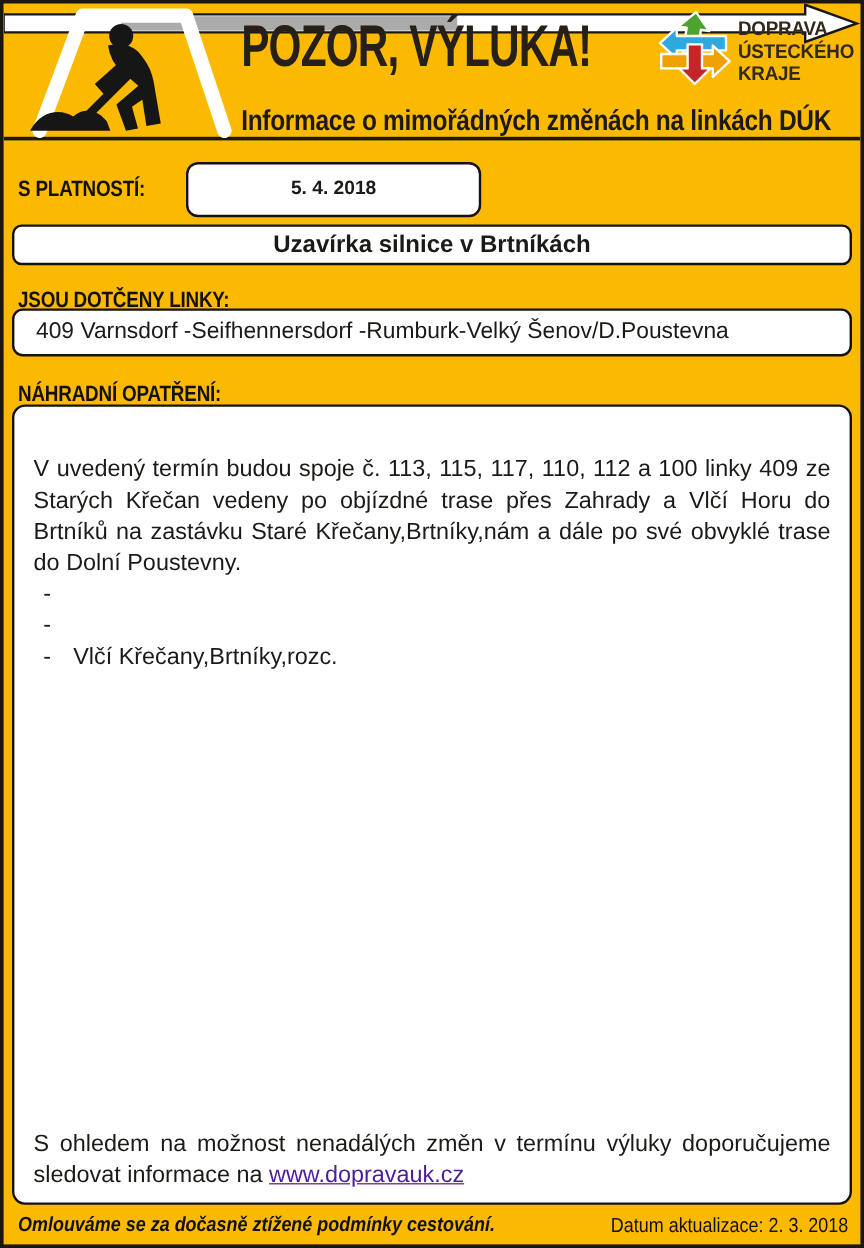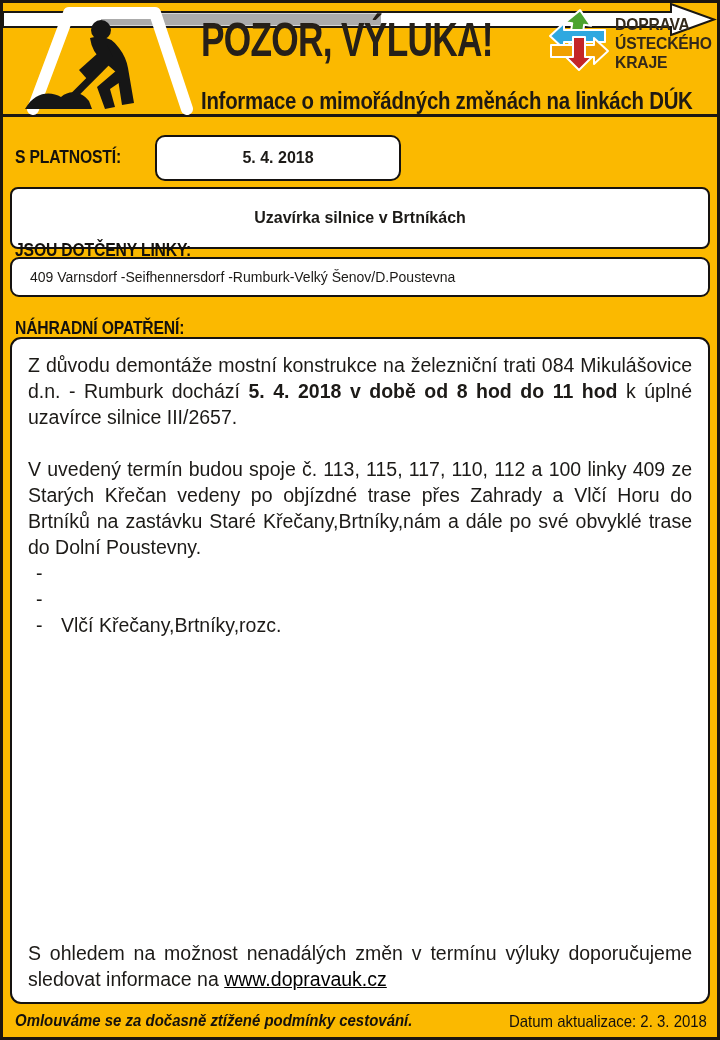--- a/index.html
+++ b/index.html
@@ -26,33 +26,33 @@
     position:absolute;left:612px;top:12px;font-size:16.5px;line-height:19px;font-weight:bold;
     color:#33291A;transform:scaleX(.95);transform-origin:0 0;white-space:nowrap;letter-spacing:-.2px;
   }
   
   .sec-label{
     position:absolute;left:12px;font-size:18.5px;font-weight:bold;color:#14110D;
     white-space:nowrap;transform:scaleX(.85);transform-origin:0 0;letter-spacing:-.2px;
   }
   .white-box{position:absolute;background:#fff;border:2.5px solid #151210;box-sizing:border-box;}
   .date-box{left:152px;top:132px;width:246px;height:46px;border-radius:10px;display:flex;align-items:center;justify-content:center;font-size:16px;font-weight:bold;}
-  .title-box{left:7px;top:184px;width:700px;height:62px;border-radius:8px;display:flex;align-items:center;justify-content:center;font-size:16px;font-weight:bold;}
-  .lines-box{left:7px;top:254px;width:700px;height:40px;border-radius:9px;display:flex;align-items:center;padding-left:18px;font-size:14px;}
+  .title-box{left:7px;top:184px;width:700px;height:34px;border-radius:8px;display:flex;align-items:center;justify-content:center;font-size:20px;font-weight:bold;}
+  .lines-box{left:7px;top:254px;width:700px;height:40px;border-radius:9px;display:flex;align-items:center;padding-left:18px;font-size:19px;}
   .main-box{
     left:7px;top:334px;width:700px;height:667px;border-radius:11px;
     padding:13px 16px 10px 16px;display:flex;flex-direction:column;
     font-size:19.5px;line-height:26px;text-align:justify;
   }
   .main-box p{margin:0;}
   .p-gap{margin-top:26px !important;}
   .stop-row{display:flex;}
   .stop-dash{width:33px;flex:0 0 33px;padding-left:8px;box-sizing:border-box;}
   .closing{margin-top:auto !important;}
-  .link{color:#000000;text-decoration:underline;margin-top:35px;}
+  .link{color:#4c1d95;text-decoration:underline;margin-top:35px;}
   
   .footer-left{
     position:absolute;left:12px;top:1008px;font-size:17px;font-weight:bold;font-style:italic;
     white-space:nowrap;transform:scaleX(.88);transform-origin:0 0;color:#14110D;
   }
   .footer-right{
     position:absolute;right:10px;top:1009px;font-size:17px;white-space:nowrap;
     transform:scaleX(.88);transform-origin:100% 0;color:#14110D;
   }
 </style>
@@ -114,21 +114,20 @@
     <span>Uzavírka silnice v Brtníkách</span>
   </div>
 
   <div class="sec-label" style="top:236px;">JSOU DOTČENY LINKY:</div>
   <div class="white-box lines-box">
     <span>409 Varnsdorf -Seifhennersdorf -Rumburk-Velký Šenov/D.Poustevna</span>
   </div>
 
   <div class="sec-label" style="top:314px;">NÁHRADNÍ OPATŘENÍ:</div>
   <div class="white-box main-box">
-    <p><span>Z důvodu demontáže mostní konstrukce na železniční trati 084 Mikulášovice d.n. - Rumburk dochází  </span><b>5. 4. 2018 v době od 8 hod do 11 hod</b><span> k úplné uzavírce silnice III/2657.</span></p>
 
     <p class="p-gap">V uvedený termín budou spoje č. 113, 115, 117, 110, 112 a 100 linky 409 ze Starých Křečan vedeny po objízdné trase přes Zahrady a Vlčí Horu do Brtníků na zastávku Staré Křečany,Brtníky,nám a dále po své obvyklé trase do Dolní Poustevny.</p>
 
 
     <div class="stop-row">
       <span class="stop-dash">-</span>
     </div>
     <div class="stop-row">
       <span class="stop-dash">-</span>
     </div>

